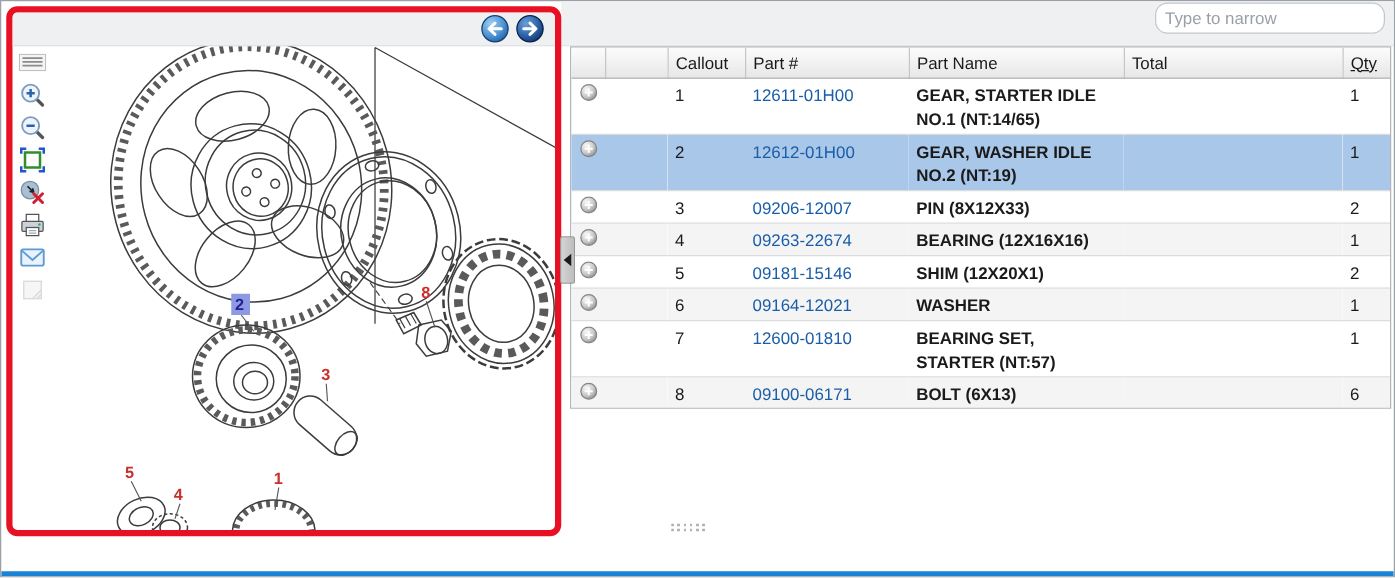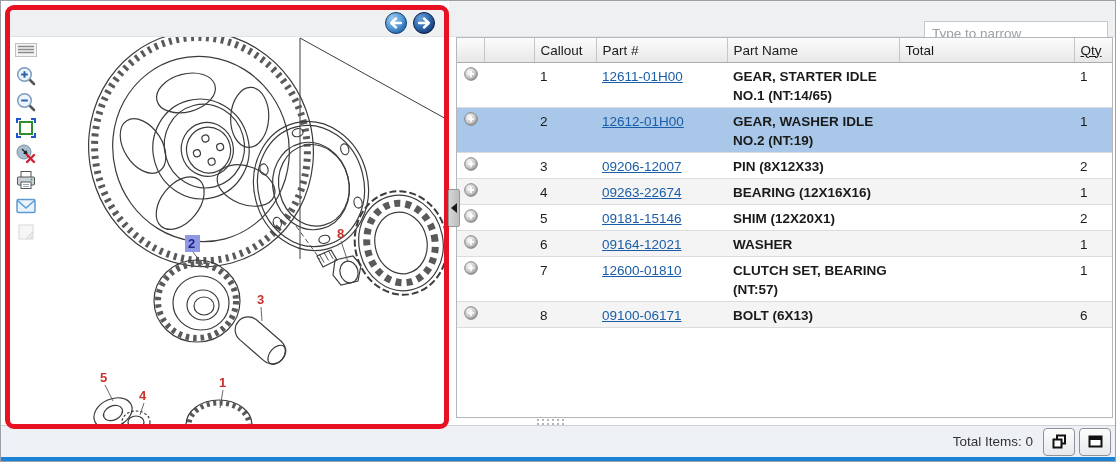--- a/index.html
+++ b/index.html
@@ -1,20 +1,20 @@
 <!DOCTYPE html>
 <html style="--panel-border: #e81123; --sel: #a9c7e8; --link: #1a5da8; --co-red: #c9302c; --co-sel-bg: #8e99e4; --co-sel-t: #22228a;"><head>
 <meta charset="utf-8">
 <style>
   html,body{margin:0;padding:0;background:#fff;font-family:"Liberation Sans",sans-serif;}
   .window{position:relative;width:1114px;height:460px;border:1px solid #9aa0a6;background:#fff;overflow:hidden;}
 
   
   .top-strip{position:absolute;left:448px;right:0;top:0;height:35px;background:#eef0f2;border-bottom:1px solid #e3e5e8;}
-  .search-box{position:absolute;top:20px;right:7px;width:168px;height:23px;border:1px solid #c4c8cc;border-radius:0;
+  .search-box{position:absolute;top:1px;right:7px;width:168px;height:23px;border:1px solid #c4c8cc;border-radius:10px;
     background:#fff;font-family:"Liberation Sans",sans-serif;font-size:13.5px;color:#333;padding:0 7px;outline:none;margin-left:16px;}
   .search-box::placeholder{color:#9aa0a6;}
 
   
   .bottom-bar{position:absolute;left:0;right:0;bottom:4px;height:32px;background:#edf0f4;border-top:1px solid #cdd1d6;
     display:flex;align-items:center;justify-content:flex-end;gap:4px;padding-right:4px;box-sizing:border-box;}
   .total-label{font-size:13.5px;color:#333;margin-right:6px;}
   .fbtn{width:32px;height:28px;border:1px solid #8f9399;border-radius:4px;background:linear-gradient(#fdfdfd,#e7e9ec);
     display:flex;align-items:center;justify-content:center;cursor:pointer;padding:0;}
   .bottom-accent{position:absolute;left:0;right:0;bottom:0;height:4px;}
@@ -34,33 +34,33 @@
   .tool{width:22px;height:22px;border:none;background:transparent;padding:0;cursor:pointer;display:flex;align-items:center;justify-content:center;}
   .tool.disabled{opacity:.55;cursor:default;}
   .diagram-svg{position:absolute;left:0;top:0;width:434px;height:414px;z-index:1;}
 
   
   .collapse-tab{position:absolute;left:447px;top:188px;width:12px;height:38px;background:linear-gradient(90deg,#d6d6d6,#bdbdbd);
     border:1px solid #979797;border-radius:2px;cursor:pointer;z-index:6;display:flex;align-items:center;justify-content:center;padding:0;}
   .collapse-tab .tri{width:0;height:0;border-top:5px solid transparent;border-bottom:5px solid transparent;border-right:6px solid #1a1a1a;}
 
   
-  .table-wrap{position:absolute;left:455px;top:36px;width:657px;height:381px;border:1px solid #b3b6ba;background:#fff;
+  .table-wrap{position:absolute;left:455px;top:36px;width:657px;height:290px;border:1px solid #b3b6ba;background:#fff;
     overflow:hidden;box-sizing:border-box;}
   table.parts{border-collapse:collapse;table-layout:fixed;width:655px;font-size:13.5px;color:#1a1a1a;}
   table.parts th{background:linear-gradient(#fcfcfc,#e7e7e7);border-right:1px solid #c6c6c6;border-bottom:1px solid #ababab;
     font-weight:normal;text-align:left;height:24px;padding:0 6px;white-space:nowrap;overflow:hidden;}
   table.parts th:last-child{border-right:none;text-decoration:underline;}
   table.parts td{vertical-align:top;padding:4px 6px 2px;line-height:19px;border-bottom:1px solid #dcdcdc;overflow:hidden;}
   table.parts tr.alt{background:#f4f4f4;}
   table.parts tr.sel{background:var(--sel,#a9c7e8);}
   td.c-plus{text-align:center;padding-top:5px;}
   td.c-callout{padding-left:7px;}
   td.c-name{padding-right:16px;font-weight:bold;}
-  a.part-link{color:var(--link,#1a5da8);text-decoration:underline;cursor:pointer;}
+  a.part-link{color:var(--link,#1a5da8);cursor:pointer;}
   .plus{display:inline-block;width:14px;height:14px;cursor:pointer;}
 
   
   .co-red{fill:var(--co-red,#c9302c);font-weight:bold;font-size:13px;font-family:"Liberation Sans",sans-serif;cursor:pointer;}
   .co-sel-text{fill:var(--co-sel-t,#22228a);font-weight:bold;font-size:13px;font-family:"Liberation Sans",sans-serif;cursor:pointer;}
 </style>
 </head>
 <body>
 
 <svg width="0" height="0" style="position:absolute" aria-hidden="true">
@@ -360,21 +360,21 @@
             <td class="c-qty">1</td>
           </tr>
           <tr>
             <td class="c-plus"><span class="plus"><svg width="14" height="14" viewBox="0 0 14 14">
                   <circle cx="7" cy="7" r="6.3" fill="url(#pg)" stroke="#858585"></circle>
                   <path d="M7 3.8V10.2 M3.8 7H10.2" stroke="#fff" stroke-width="1.6"></path>
                 </svg></span></td>
             <td class="c-blank"></td>
             <td class="c-callout">7</td>
             <td class="c-part"><a class="part-link">12600-01810</a></td>
-            <td class="c-name">CLUTCH SET, BEARING (NT:57)</td>
+            <td class="c-name">BEARING SET, STARTER (NT:57)</td>
             <td class="c-usage"></td>
             <td class="c-qty">1</td>
           </tr>
           <tr class="alt">
             <td class="c-plus"><span class="plus"><svg width="14" height="14" viewBox="0 0 14 14">
                   <circle cx="7" cy="7" r="6.3" fill="url(#pg)" stroke="#858585"></circle>
                   <path d="M7 3.8V10.2 M3.8 7H10.2" stroke="#fff" stroke-width="1.6"></path>
                 </svg></span></td>
             <td class="c-blank"></td>
             <td class="c-callout">8</td>
@@ -382,29 +382,14 @@
             <td class="c-name">BOLT (6X13)</td>
             <td class="c-usage"></td>
             <td class="c-qty">6</td>
           </tr>
         </tbody>
     </table>
   </div>
 
   <div class="splitter-grip"></div>
 
-  <div class="bottom-bar">
-    <span class="total-label">Total Items: 0</span>
-    <button class="fbtn">
-      <svg width="17" height="17" viewBox="0 0 17 17">
-        <rect x="6" y="2.5" width="8" height="8" fill="#fff" stroke="#111" stroke-width="2"></rect>
-        <rect x="2.5" y="6.5" width="8" height="8" fill="#fff" stroke="#111" stroke-width="2"></rect>
-      </svg>
-    </button>
-    <button class="fbtn">
-      <svg width="17" height="17" viewBox="0 0 17 17">
-        <rect x="2.5" y="3.5" width="12" height="10" fill="#fff" stroke="#111" stroke-width="2"></rect>
-        <rect x="2.5" y="3.5" width="12" height="3.5" fill="#111"></rect>
-      </svg>
-    </button>
-  </div>
   <div class="bottom-accent" style="background: rgb(27, 131, 214);"></div>
 </div>
 
 </body></html>

